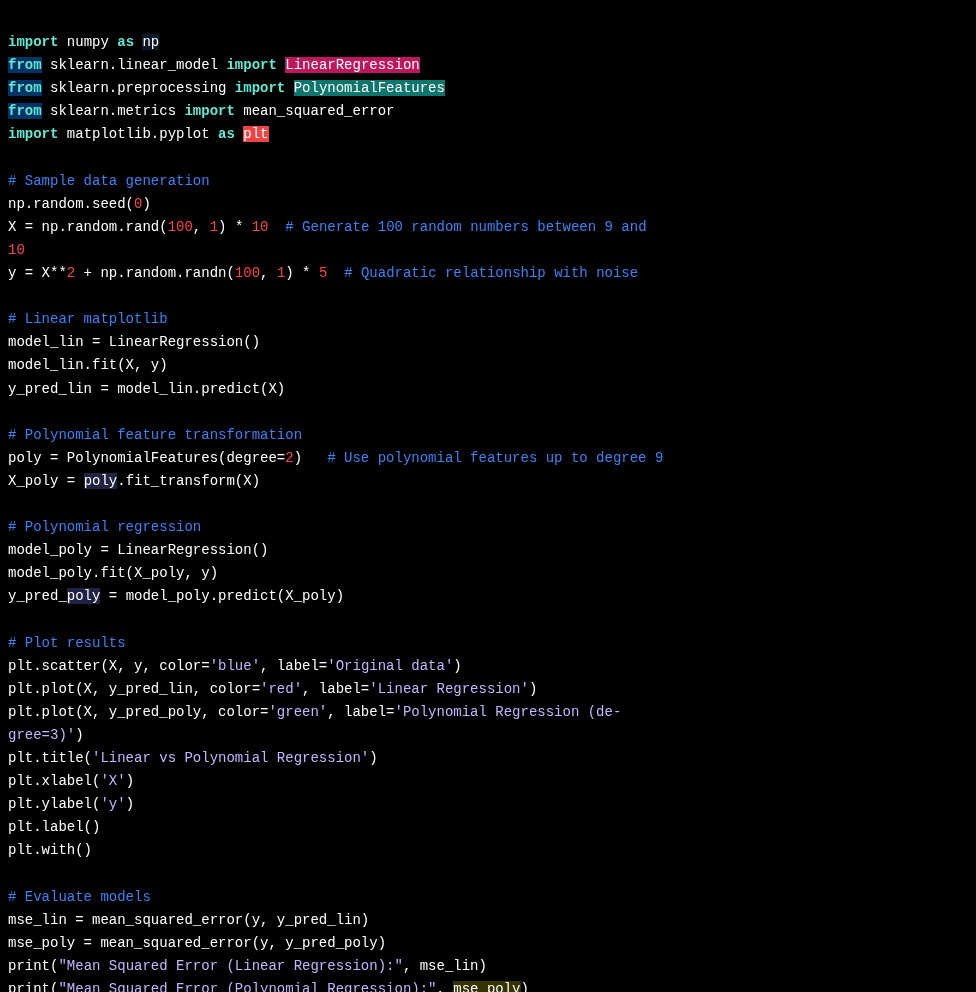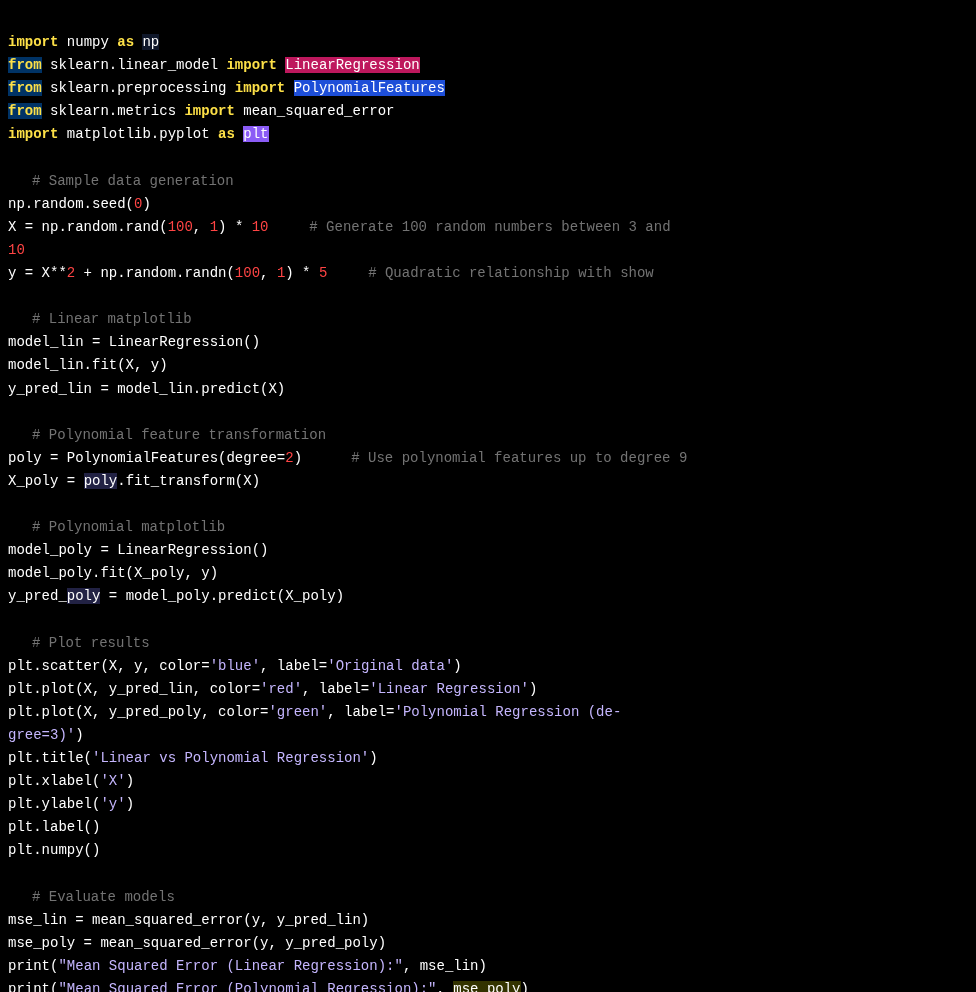--- a/index.html
+++ b/index.html
@@ -10,65 +10,65 @@
       line-height: 1.65;
       padding: 4px 0;
       color: #ffffff;
     }
     .code-block {
       background: #000000;
       padding: 4px 8px;
       white-space: pre-wrap;
       word-break: break-word;
     }
-    .kw-blue { color: #fde047; font-weight: bold; }
+    .kw-blue { color: #5eead4; font-weight: bold; }
     .str-green { color: #c4b5fd; }
     .num-red { color: #ff4444; }
-    .comment-green { color: #737373; margin-left: 24px; }
+    .comment-green { color: #3b82f6; }
     span { display: inline; }
   </style>
 </head>
 <body>
 
 <div class="code-block">
 <span><span class="kw-blue">import</span> numpy <span class="kw-blue">as</span> <span style="background:#0f172a">np</span></span>
 <span><span style="background:#003366"><span class="kw-blue">from</span></span> sklearn.linear_model <span class="kw-blue">import</span> <span style="background:#be185d">LinearRegression</span></span>
-<span><span style="background:#003366"><span class="kw-blue">from</span></span> sklearn.preprocessing <span class="kw-blue">import</span> <span style="background:#1d4ed8">PolynomialFeatures</span></span>
+<span><span style="background:#003366"><span class="kw-blue">from</span></span> sklearn.preprocessing <span class="kw-blue">import</span> <span style="background:#0f766e">PolynomialFeatures</span></span>
 <span><span style="background:#003366"><span class="kw-blue">from</span></span> sklearn.metrics <span class="kw-blue">import</span> mean_squared_error</span>
-<span><span class="kw-blue">import</span> matplotlib.pyplot <span class="kw-blue">as</span> <span style="background:#8b5cf6">plt</span></span>
+<span><span class="kw-blue">import</span> matplotlib.pyplot <span class="kw-blue">as</span> <span style="background:#ef4444">plt</span></span>
 
 <span><span class="comment-green"># Sample data generation</span></span>
 <span>np.random.seed(<span class="num-red">0</span>)</span>
-<span>X = np.random.rand(<span class="num-red">100</span>, <span class="num-red">1</span>) * <span class="num-red">10</span>  <span class="comment-green"># Generate 100 random numbers between 3 and</span></span>
+<span>X = np.random.rand(<span class="num-red">100</span>, <span class="num-red">1</span>) * <span class="num-red">10</span>  <span class="comment-green"># Generate 100 random numbers between 9 and</span></span>
 <span><span class="num-red">10</span></span>
-<span>y = X**<span class="num-red">2</span> + np.random.randn(<span class="num-red">100</span>, <span class="num-red">1</span>) * <span class="num-red">5</span>  <span class="comment-green"># Quadratic relationship with show</span></span>
+<span>y = X**<span class="num-red">2</span> + np.random.randn(<span class="num-red">100</span>, <span class="num-red">1</span>) * <span class="num-red">5</span>  <span class="comment-green"># Quadratic relationship with noise</span></span>
 
 <span><span class="comment-green"># Linear matplotlib</span></span>
 <span>model_lin = LinearRegression()</span>
 <span>model_lin.fit(X, y)</span>
 <span>y_pred_lin = model_lin.predict(X)</span>
 
 <span><span class="comment-green"># Polynomial feature transformation</span></span>
 <span>poly = PolynomialFeatures(degree=<span class="num-red">2</span>)   <span class="comment-green"># Use polynomial features up to degree 9</span></span>
 <span>X_poly = <span style="background:#222244">poly</span>.fit_transform(X)</span>
 
-<span><span class="comment-green"># Polynomial matplotlib</span></span>
+<span><span class="comment-green"># Polynomial regression</span></span>
 <span>model_poly = LinearRegression()</span>
 <span>model_poly.fit(X_poly, y)</span>
 <span>y_pred_<span style="background:#222244">poly</span> = model_poly.predict(X_poly)</span>
 
 <span><span class="comment-green"># Plot results</span></span>
 <span>plt.scatter(X, y, color=<span class="str-green">'blue'</span>, label=<span class="str-green">'Original data'</span>)</span>
 <span>plt.plot(X, y_pred_lin, color=<span class="str-green">'red'</span>, label=<span class="str-green">'Linear Regression'</span>)</span>
 <span>plt.plot(X, y_pred_poly, color=<span class="str-green">'green'</span>, label=<span class="str-green">'Polynomial Regression (de-</span></span>
 <span><span class="str-green">gree=3)'</span>)</span>
 <span>plt.title(<span class="str-green">'Linear vs Polynomial Regression'</span>)</span>
 <span>plt.xlabel(<span class="str-green">'X'</span>)</span>
 <span>plt.ylabel(<span class="str-green">'y'</span>)</span>
 <span>plt.label()</span>
-<span>plt.numpy()</span>
+<span>plt.with()</span>
 
 <span><span class="comment-green"># Evaluate models</span></span>
 <span>mse_lin = mean_squared_error(y, y_pred_lin)</span>
 <span>mse_poly = mean_squared_error(y, y_pred_poly)</span>
 <span>print(<span class="str-green">"Mean Squared Error (Linear Regression):"</span>, mse_lin)</span>
 <span>print(<span class="str-green">"Mean Squared Error (Polynomial Regression):"</span>, <span style="background:#333300">mse_poly</span>)</span>
 </div>
 
 </body></html>

